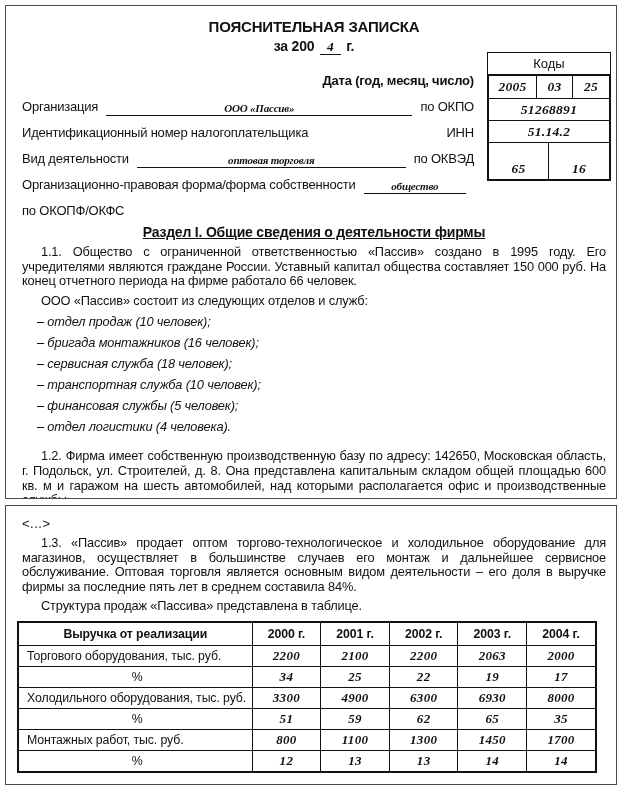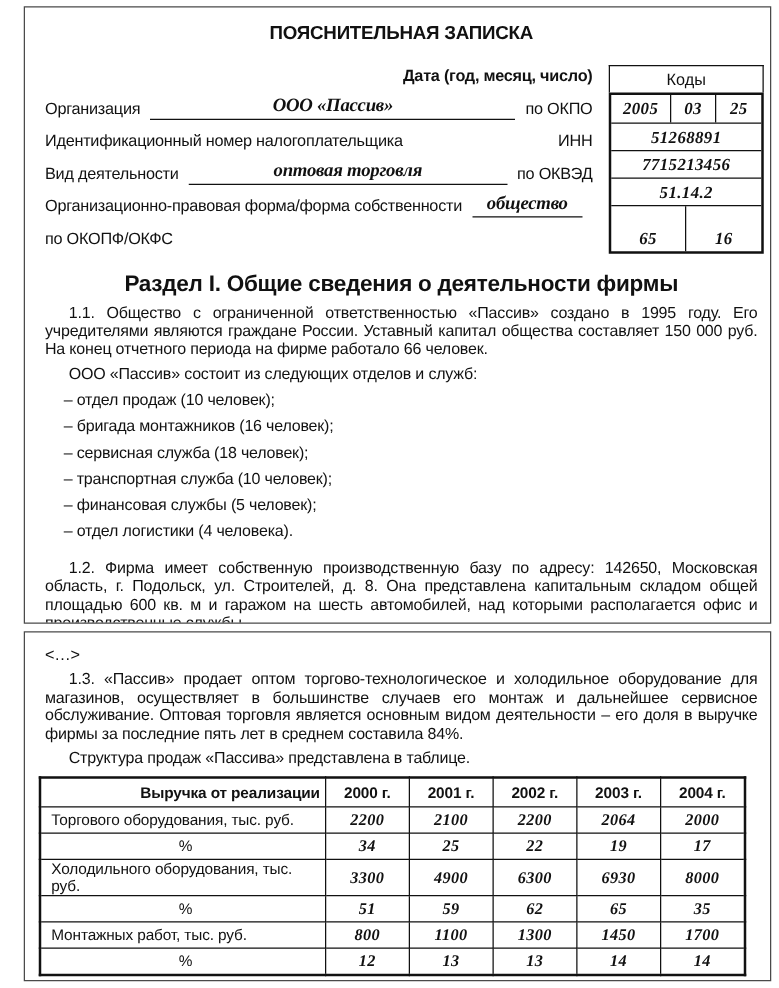--- a/index.html
+++ b/index.html
@@ -7,21 +7,21 @@
   .page {
     position: relative;
     width: 623px; height: 790px;
     background: #fff;
     color: #111;
     font-family: "Liberation Sans", sans-serif;
     overflow: hidden;
   }
   .box {
     position: absolute;
-    left: 19px; right: 6px;
+    left: 5px; right: 6px;
     border: 1px solid #4a4a4a;
     background: #fff;
     padding: 6px 10px 0 16px;
     overflow: hidden;
   }
   .box1 { top: 5px; height: 494px; }
   .box2 { top: 505px; height: 280px; }
 
   .doc-title {
     text-align: center;
@@ -81,45 +81,46 @@
   }
   .frow.date-row { justify-content: flex-end; height: 24px; font-weight: bold; }
   .flabel { padding-bottom: 2px; }
   .flabel.grow { flex: 1; }
   .uline {
     flex: 1;
     border-bottom: 1px solid #111;
     text-align: center;
     font-family: "Liberation Serif", serif;
     font-style: italic; font-weight: bold;
-    font-size: 15px;
+    font-size: 11px;
     padding-bottom: 1px;
     margin: 0 8px;
   }
   .uline.ml0 { margin-left: 0; }
   .rlabel { padding-bottom: 2px; }
 
   .sec-heading {
     text-align: center;
     font-weight: bold;
-    font-size: 18px;
-    margin-top: 17px;
-    letter-spacing: -0.2px;
+    font-size: 14px;
+    margin-top: 4px;
+    letter-spacing: -0.2px;
+    text-decoration: underline;
   }
   .para {
     margin: 5px 0 0 0;
     font-size: 12.8px;
     line-height: 14.6px;
     text-align: justify;
     text-indent: 19px;
     letter-spacing: -0.15px;
   }
   .dept-list {
     list-style: none;
-    margin: 3px 0 12px 0; padding: 0 0 0 15px;
+    margin: 3px 0 12px 0; padding: 0 0 0 15px; font-style: italic;
   }
   .dept-list li {
     font-size: 12.8px;
     line-height: 21px;
     letter-spacing: -0.15px;
   }
   .ellipsis { font-size: 13px; margin-top: 8px; letter-spacing: 0.5px; }
 
   
   .sales-table {
@@ -130,50 +131,54 @@
   }
   .sales-table th, .sales-table td {
     border: 1px solid #111;
     height: 21px;
     font-size: 12.3px;
     vertical-align: middle;
     padding: 0 4px;
     letter-spacing: -0.1px;
   }
   .sales-table th { font-weight: bold; text-align: center; height: 24px; }
-  .sales-table th.lab { width: 40.5%; text-align: right; }
+  .sales-table th.lab { width: 40.5%; }
   .sales-table td.rl { text-align: left; padding-left: 8px; font-weight: normal; }
   .sales-table td.rl.pc { text-align: center; }
   .sales-table td.val {
     text-align: center;
     font-family: "Liberation Serif", serif;
     font-style: italic; font-weight: bold;
     font-size: 13px;
     letter-spacing: 0.3px;
   }
 </style>
 </head>
 <body>
 
 <div class="page">
 
   <div class="box box1">
 
     <div class="doc-title">ПОЯСНИТЕЛЬНАЯ ЗАПИСКА</div>
+    <div class="doc-subtitle">
+      <span>за  200</span>
+      <span class="year">4</span>
+      <span>г.</span>
+    </div>
 
     <div class="codes-box">
       <div class="codes-title">Коды</div>
       <div class="codes-body">
         <div class="c-row mid">
           <div class="c-cell w40 br">2005</div>
           <div class="c-cell w30 br">03</div>
           <div class="c-cell w30">25</div>
         </div>
         <div class="c-single mid">51268891</div>
-        <div class="c-single mid">7715213456</div>
         <div class="c-single mid">51.14.2</div>
         <div class="c-row">
           <div class="c-cell w50 br tall">65</div>
           <div class="c-cell w50 tall">16</div>
         </div>
       </div>
     </div>
 
     <div class="form-left">
       <div class="frow date-row">
@@ -232,21 +237,21 @@
           <th>2003 г.</th>
           <th>2004 г.</th>
         </tr>
       </thead>
       <tbody>
         <tr>
           <td class="rl">Торгового оборудования, тыс. руб.</td>
           <td class="val">2200</td>
           <td class="val">2100</td>
           <td class="val">2200</td>
-          <td class="val">2064</td>
+          <td class="val">2063</td>
           <td class="val">2000</td>
         </tr>
         <tr>
           <td class="rl pc">%</td>
           <td class="val">34</td>
           <td class="val">25</td>
           <td class="val">22</td>
           <td class="val">19</td>
           <td class="val">17</td>
         </tr>

